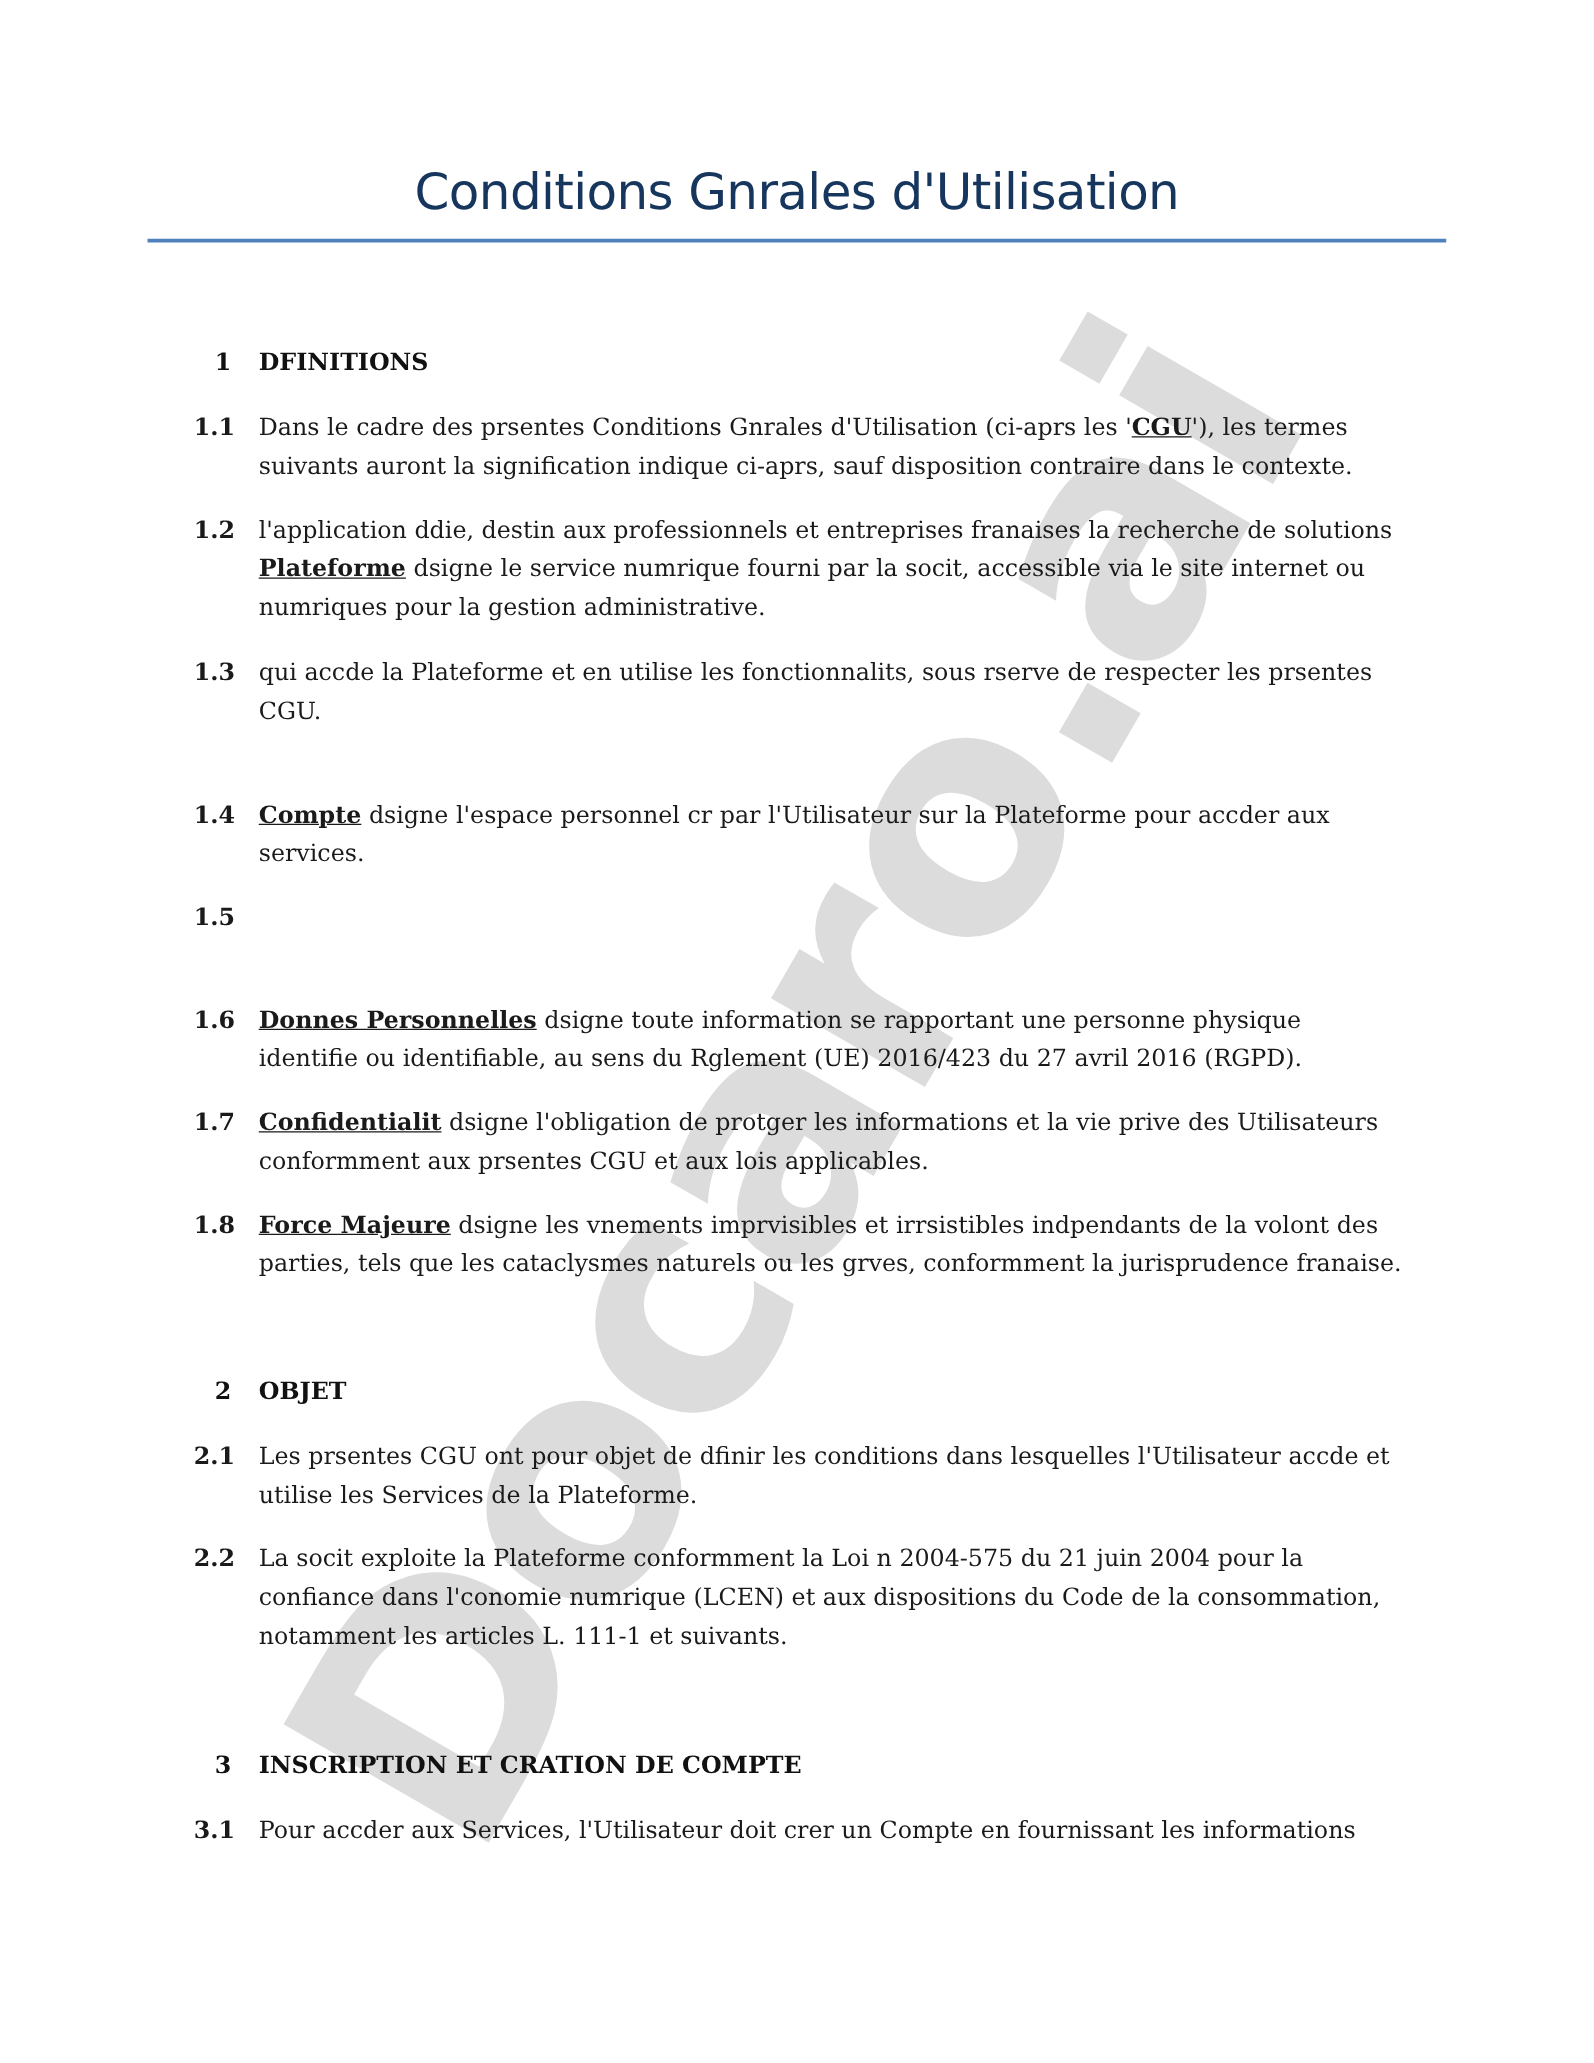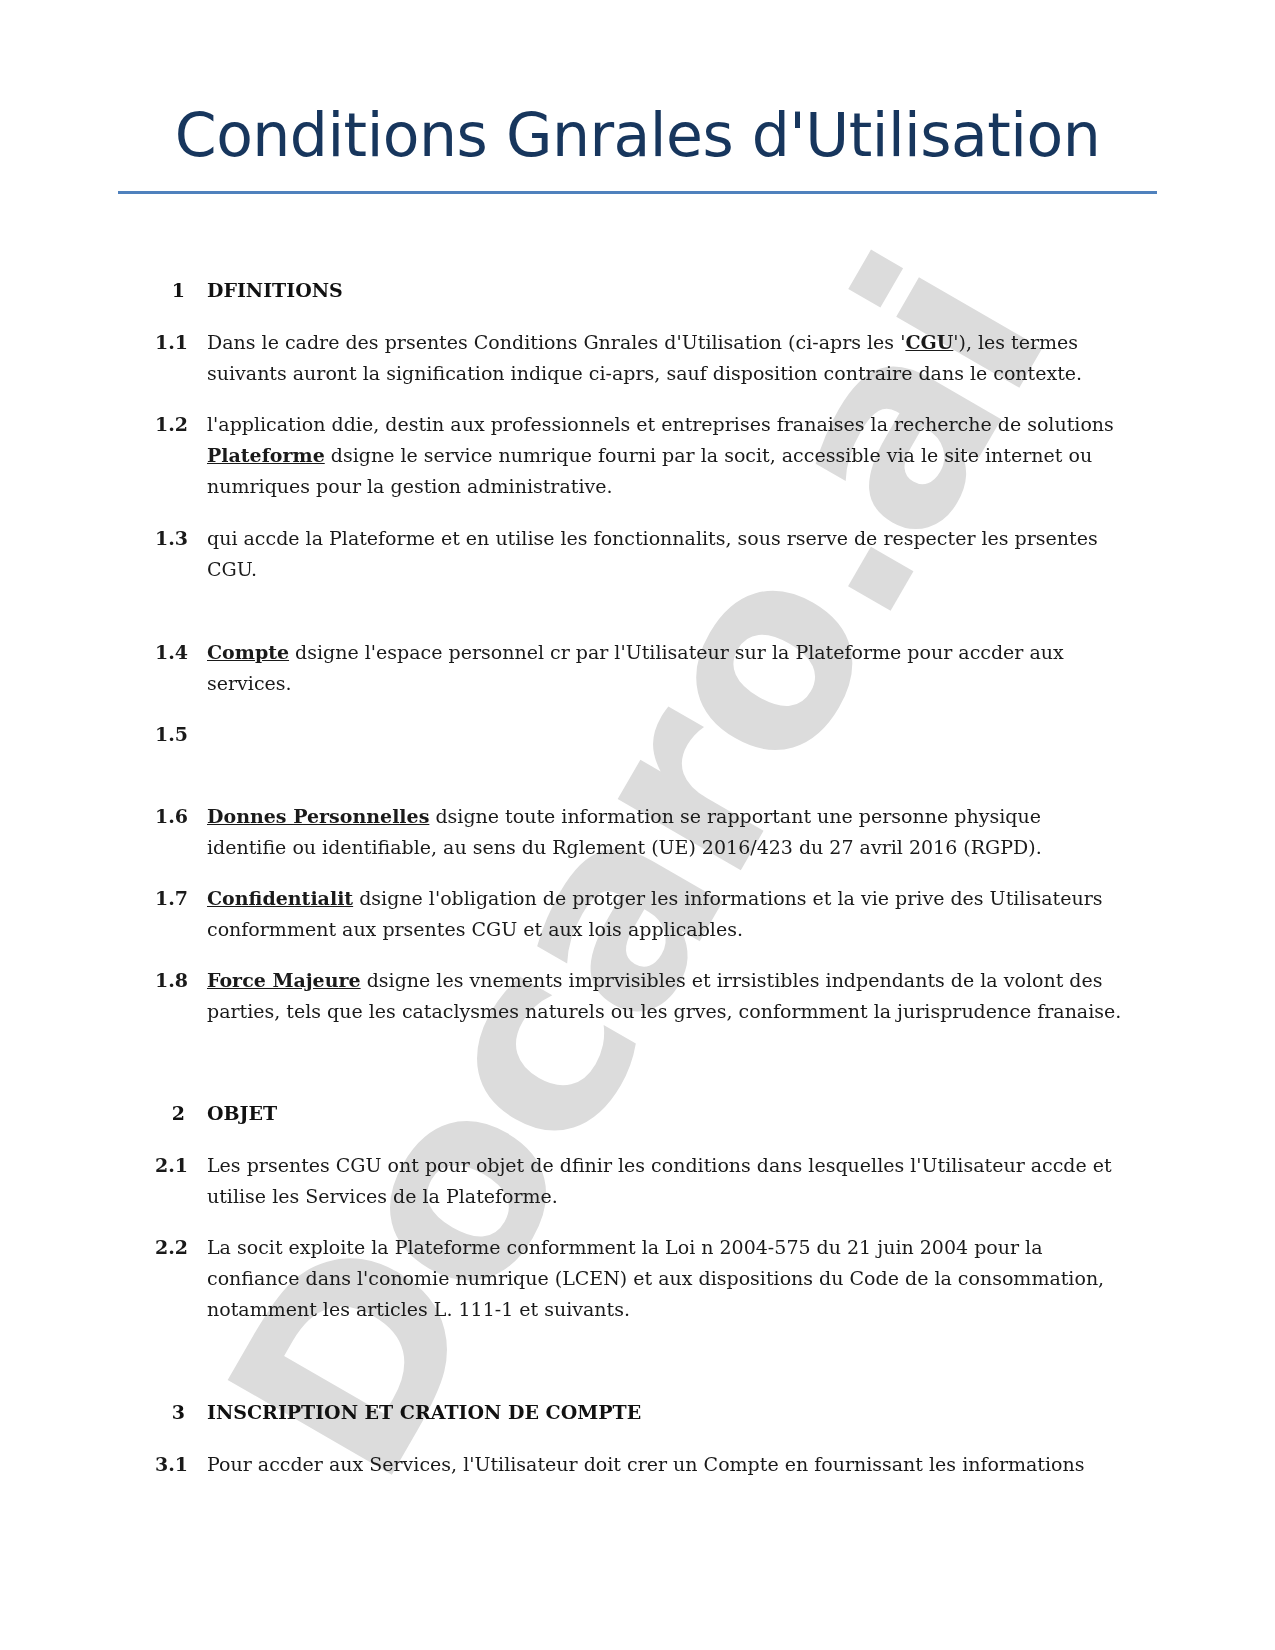--- a/index.html
+++ b/index.html
@@ -33,24 +33,24 @@
       color: #dcdcdc;
       white-space: nowrap;
       z-index: 0;
       user-select: none;
       line-height: 1;
     }
     .title {
       position: absolute;
       left: 118px;
       width: 1039px;
-      top: 100px;
+      top: 131px;
       text-align: center;
       font-family: "DejaVu Sans", "Liberation Sans", sans-serif;
-      font-size: 60px;
+      font-size: 40px;
       color: #17365d;
       letter-spacing: -0.5px;
       z-index: 1;
     }
     .title-rule {
       position: absolute;
       left: 118px;
       top: 191px;
       width: 1039px;
       height: 3px;

